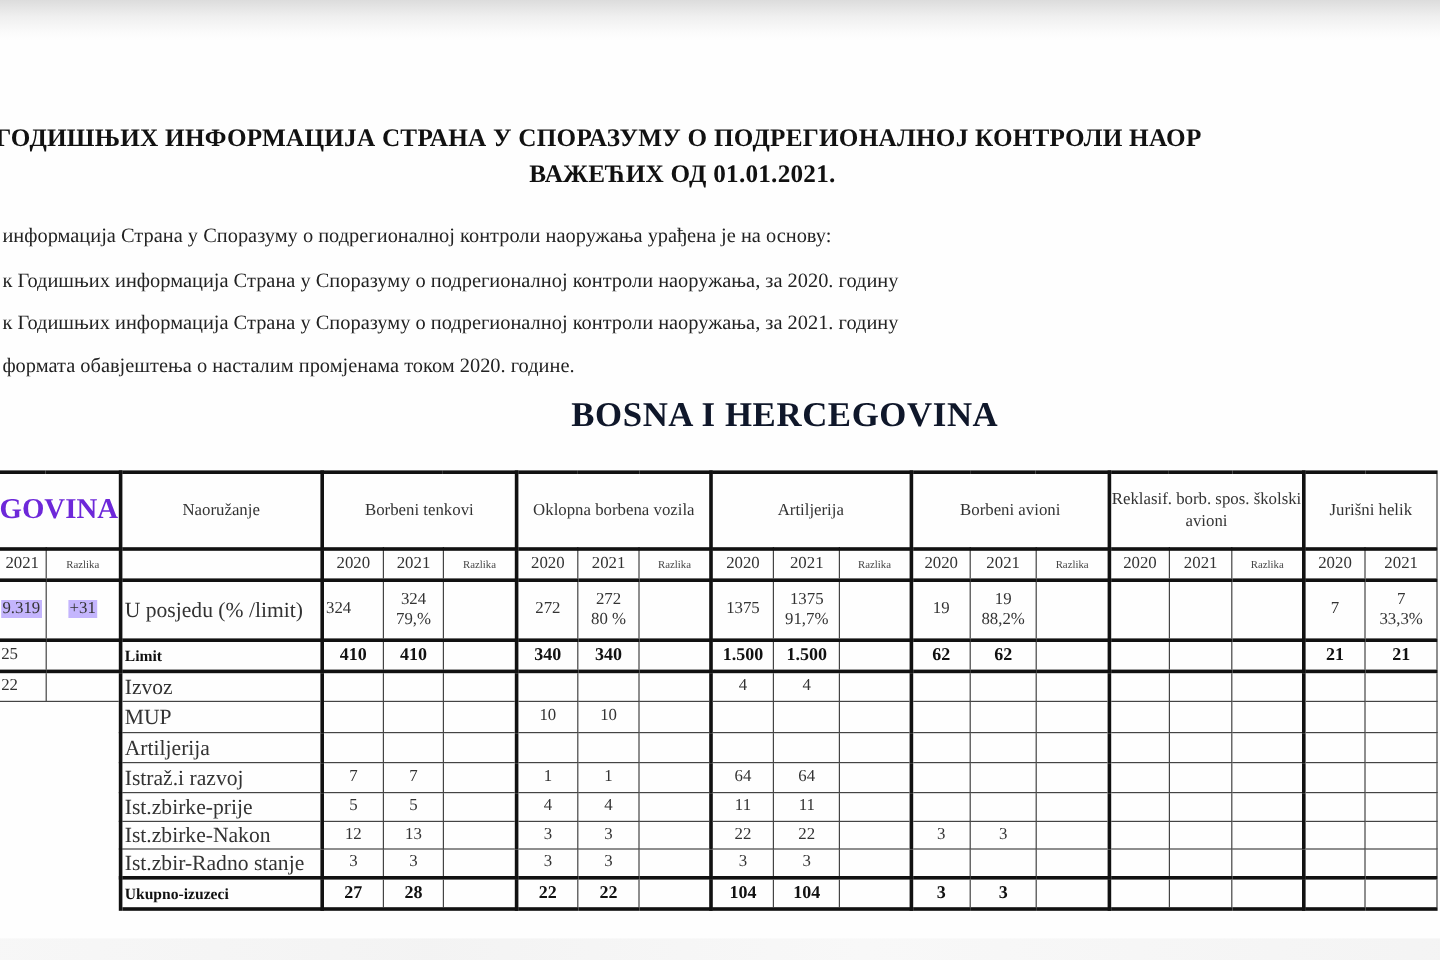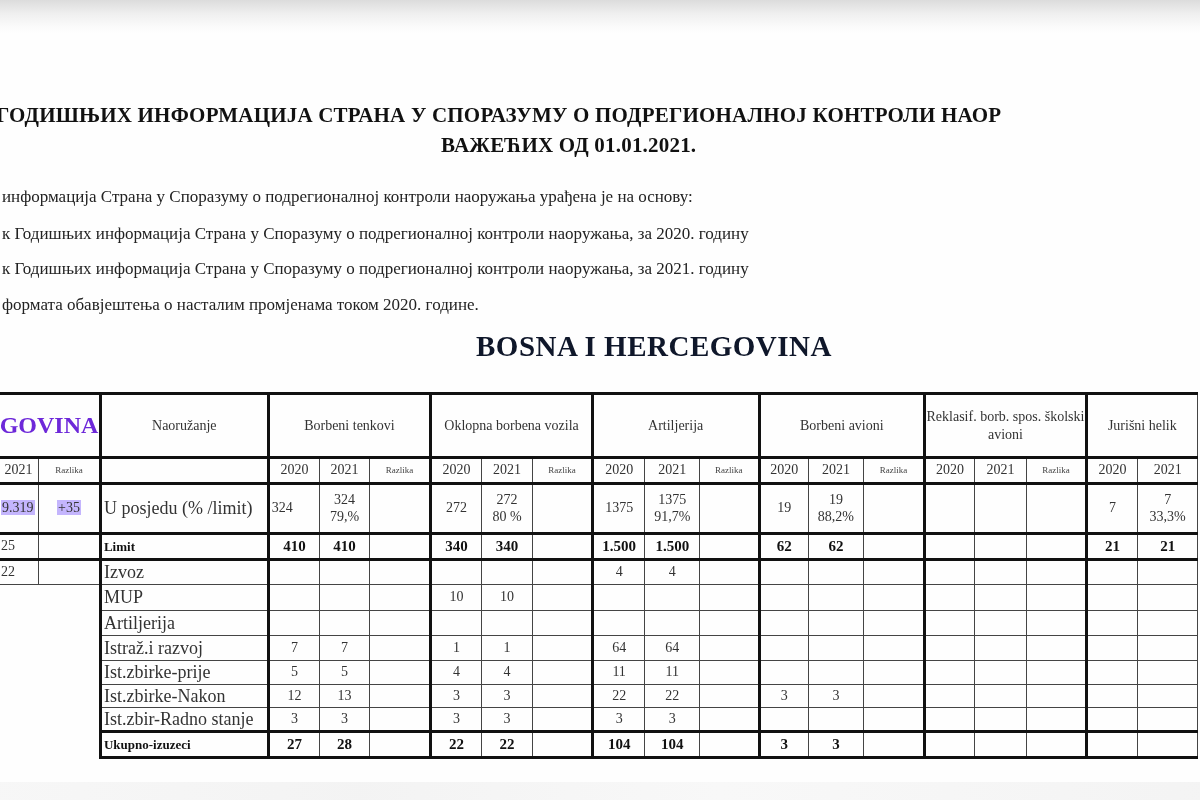--- a/index.html
+++ b/index.html
@@ -128,21 +128,21 @@
     <td class="raz thickR">Razlika</td>
     <td class="yr">2020</td>
     <td class="yr">2021</td>
     <td class="raz thickR">Razlika</td>
     <td class="yr">2020</td>
     <td class="yr">2021</td>
   </tr>
 
   <tr class="thickB" style="height:50px">
     <td class="num-left"><span class="hl">9.319</span></td>
-    <td class="thickR"><span class="hl">+35</span></td>
+    <td class="thickR"><span class="hl">+31</span></td>
     <td class="lbl thickR">U posjedu (% /limit)</td>
     <td class="num-left">324</td>
     <td class="two"><span>324</span><br><span>79,%</span></td>
     <td class="thickR"></td>
     <td>272</td>
     <td class="two"><span>272</span><br><span>80 %</span></td>
     <td class="thickR"></td>
     <td>1375</td>
     <td class="two"><span>1375</span><br><span>91,7%</span></td>
     <td class="thickR"></td>

